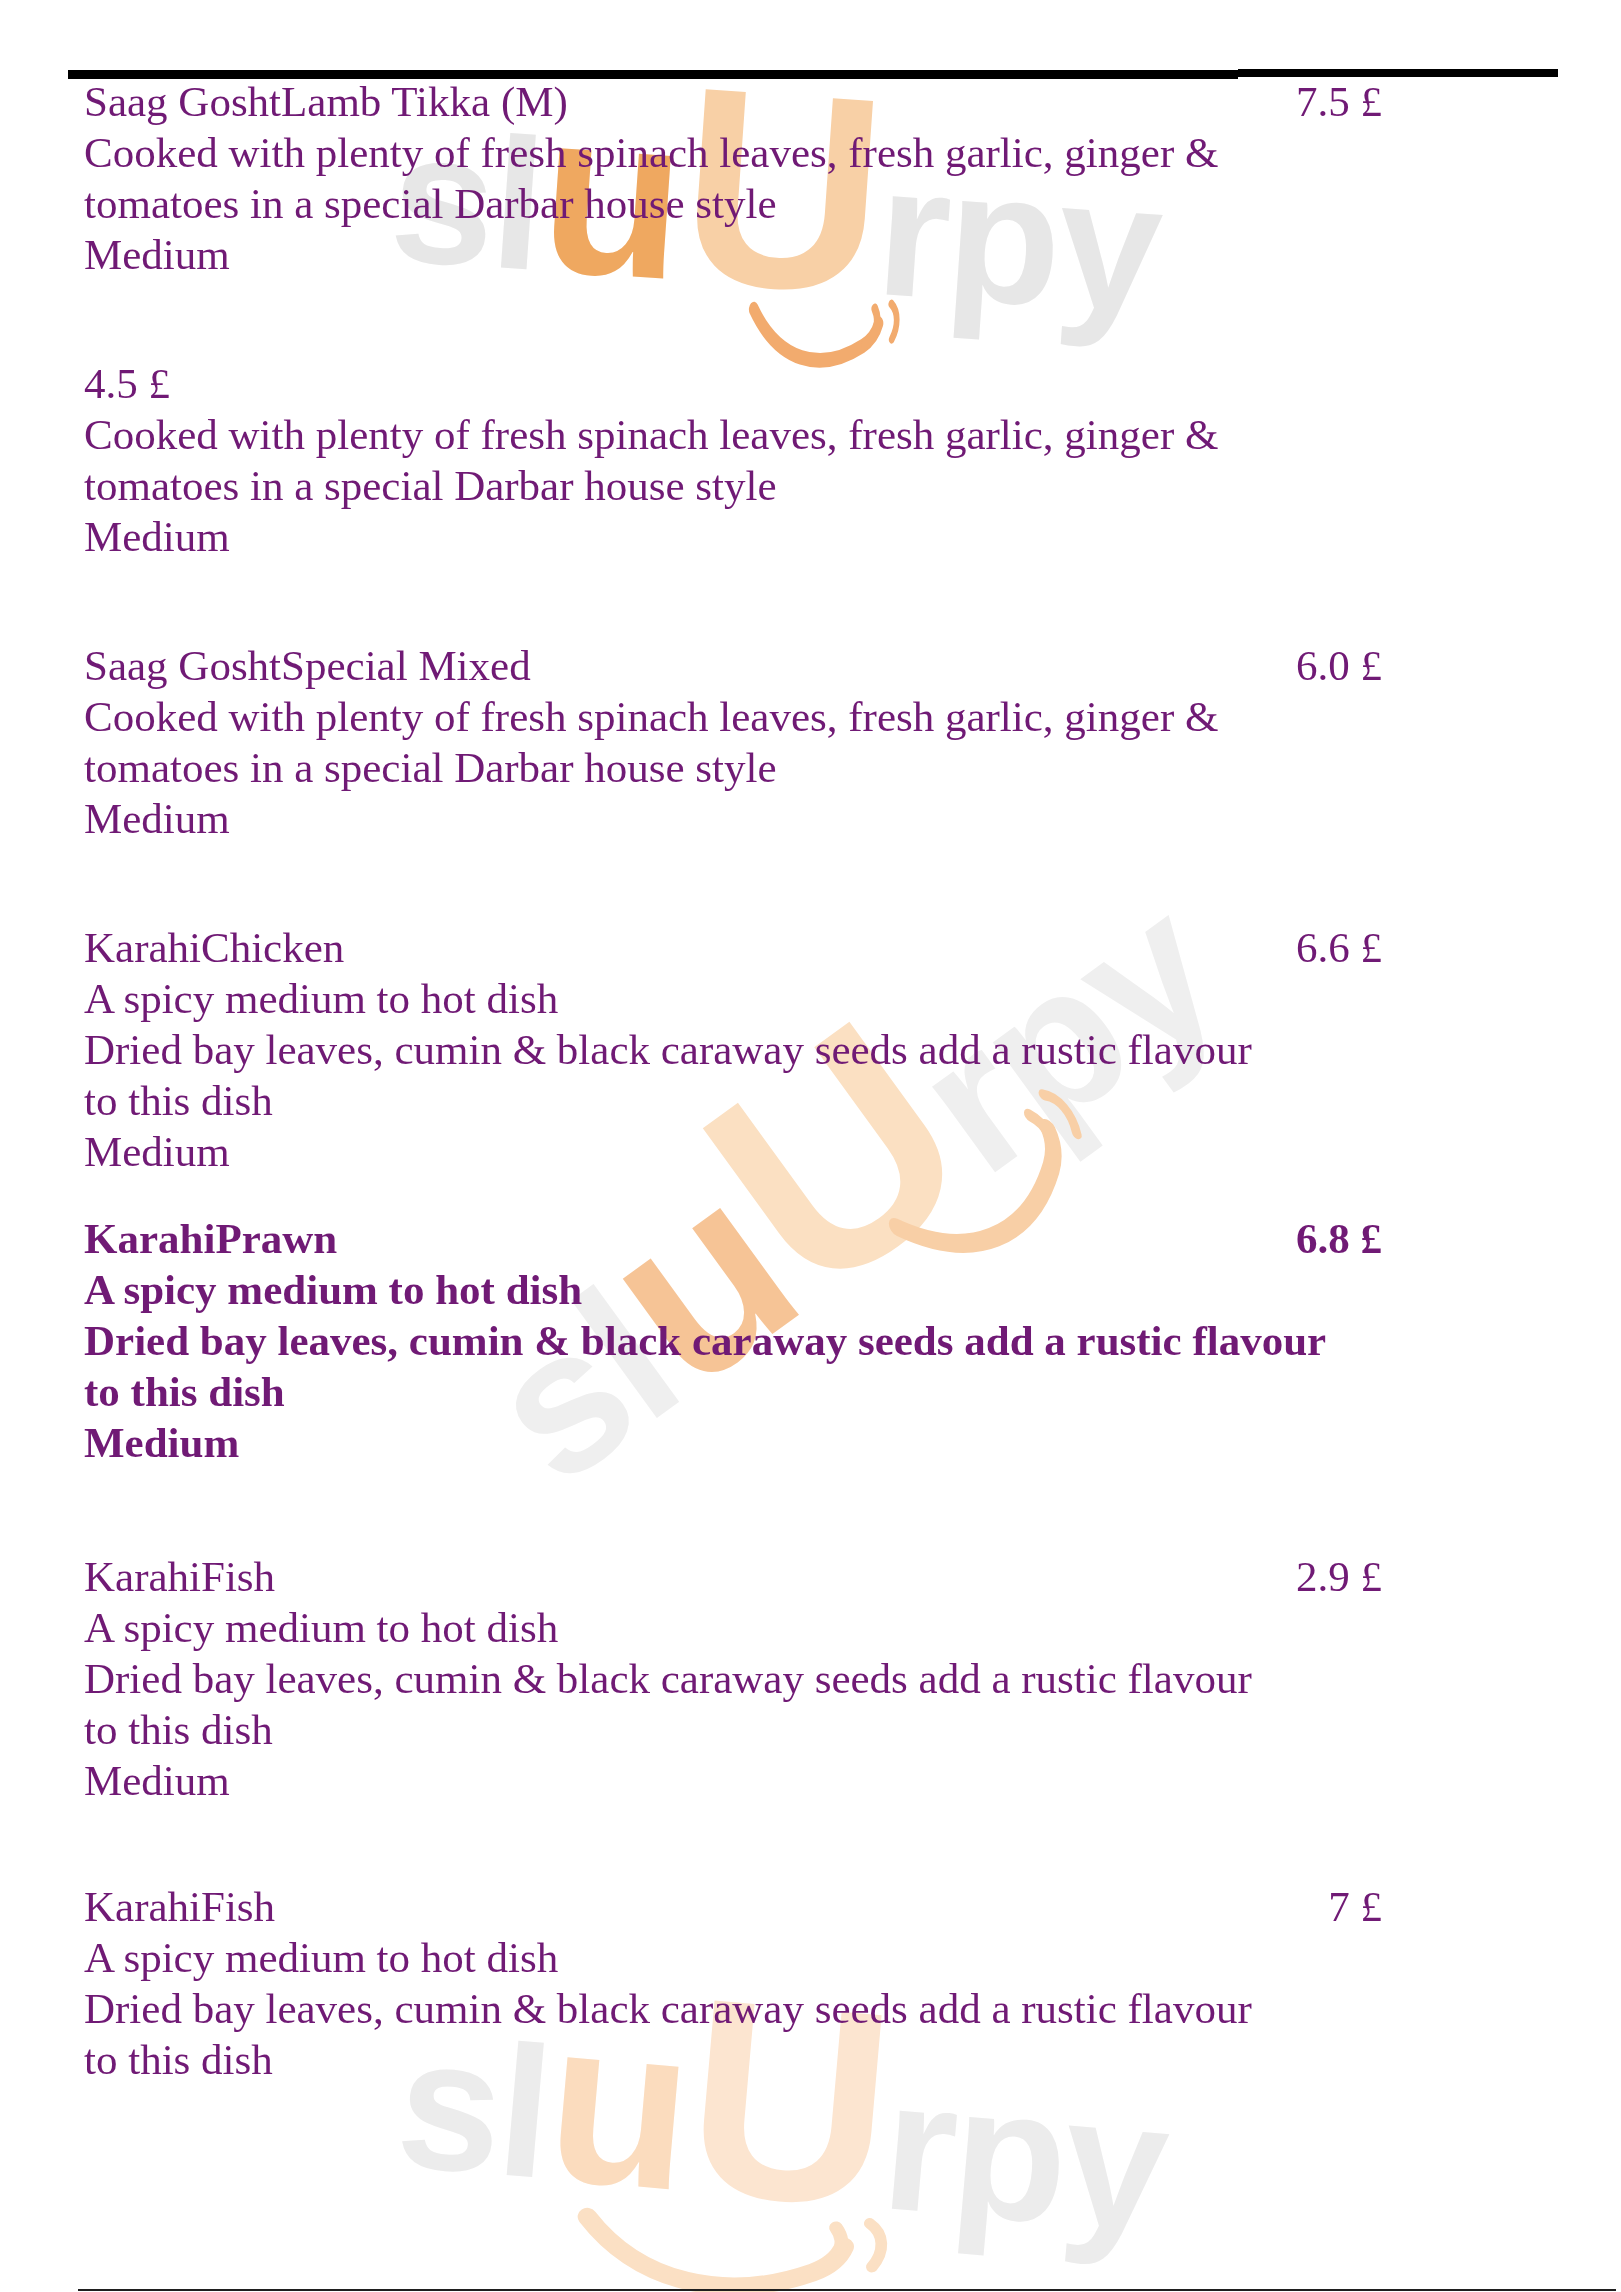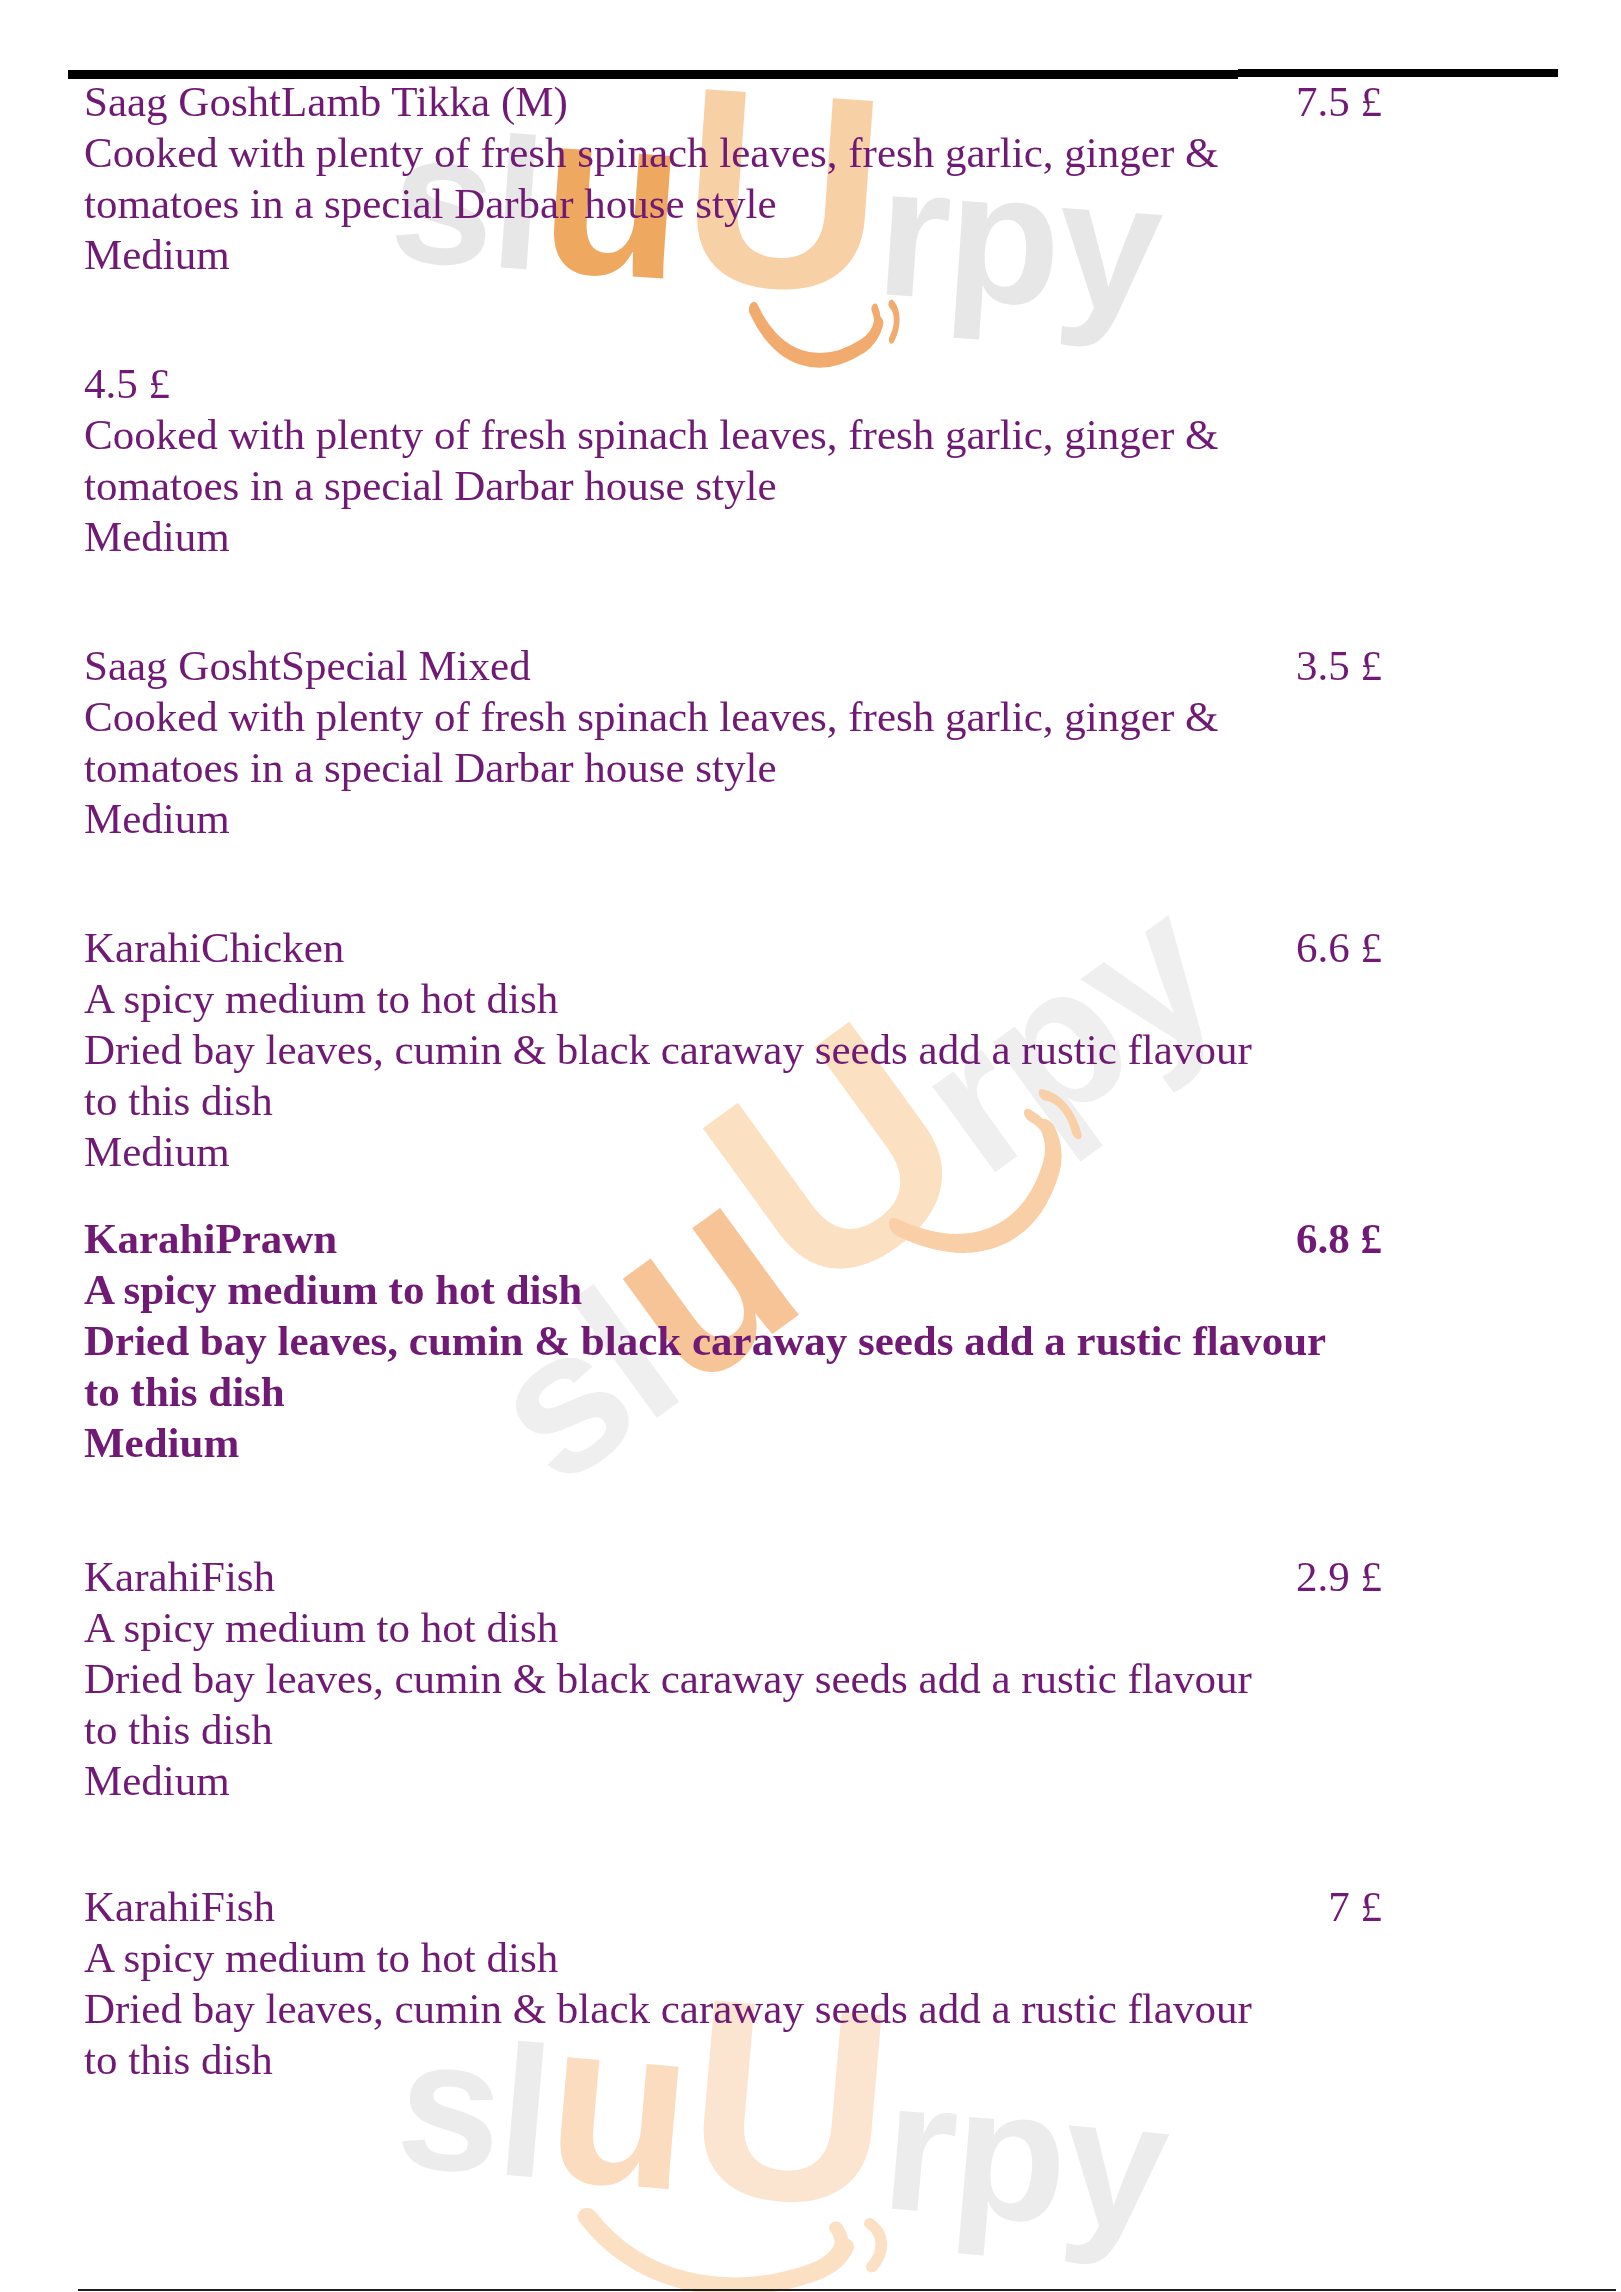--- a/index.html
+++ b/index.html
@@ -120,21 +120,21 @@
         <div class="item-row">
           <span class="item-price">4.5 £</span>
         </div>
         <div class="item-desc-line">Cooked with plenty of fresh spinach leaves, fresh garlic, ginger &amp;</div>
         <div class="item-desc-line">tomatoes in a special Darbar house style</div>
         <div class="item-spice">Medium</div>
       </div>
       <div class="menu-item">
         <div class="item-row">
           <span class="item-name">Saag GoshtSpecial Mixed</span>
-          <span class="item-price">3.5 £</span>
+          <span class="item-price">6.0 £</span>
         </div>
         <div class="item-desc-line">Cooked with plenty of fresh spinach leaves, fresh garlic, ginger &amp;</div>
         <div class="item-desc-line">tomatoes in a special Darbar house style</div>
         <div class="item-spice">Medium</div>
       </div>
       <div class="menu-item">
         <div class="item-row">
           <span class="item-name">KarahiChicken</span>
           <span class="item-price">6.6 £</span>
         </div>

